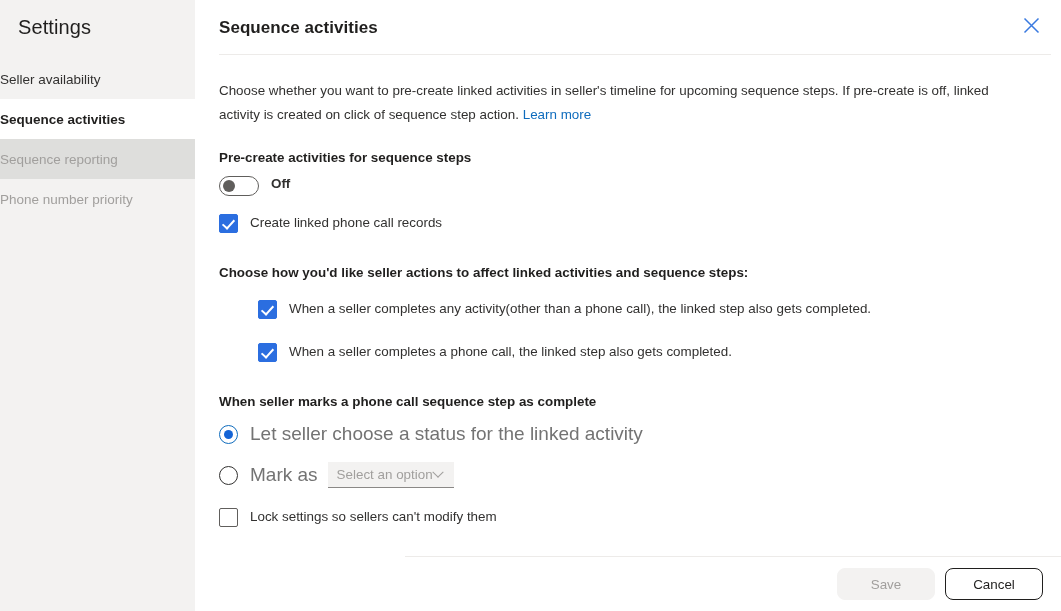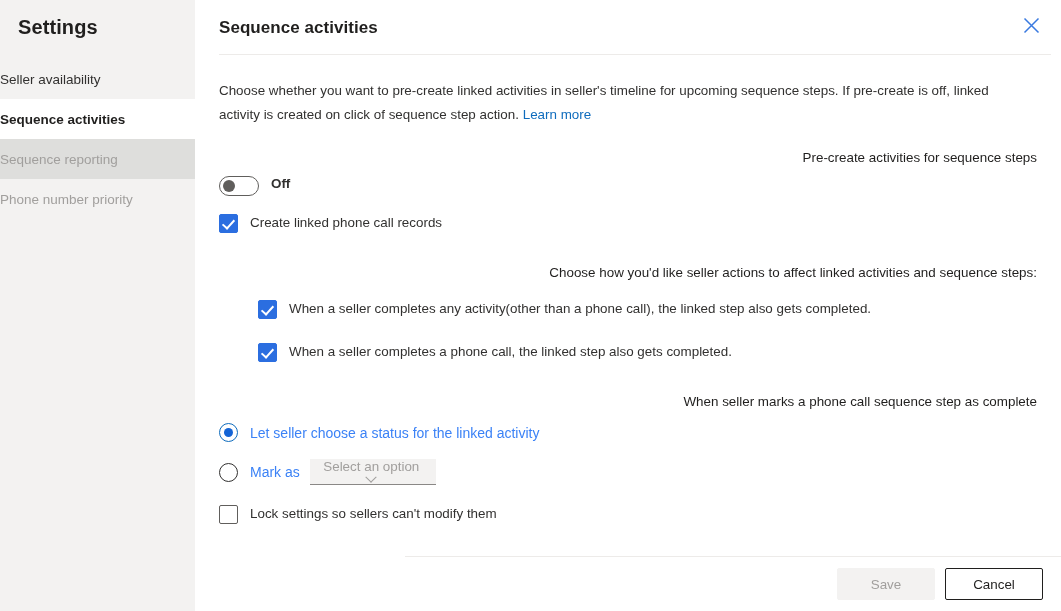--- a/index.html
+++ b/index.html
@@ -25,21 +25,21 @@
     width: 195px;
     height: 611px;
     background: #f3f2f1;
     flex: 0 0 195px;
     position: relative;
   }
   .sidebar-title {
     font-size: 20px;
     color: #201f1e;
     padding: 16px 8px 0 18px;
-    font-weight: 700;
+    font-weight: 400;
     letter-spacing: 0.1px;
   }
   .nav-list {
     margin-top: 20px;
   }
   .nav-item {
     height: 40px;
     display: flex;
     align-items: center;
     font-size: 13.5px;
@@ -120,23 +120,22 @@
   }
   .link {
     color: #0f6cbd;
     text-decoration: none;
     cursor: pointer;
   }
 
   .section-label {
     font-size: 13.4px;
     color: #201f1e;
-    font-weight: normal;
+    font-weight: bold;
     margin-top: 23px;
-    text-align: right;
   }
 
   
   .toggle-row {
     display: flex;
     margin-top: 11px;
     font-weight: bold;
   }
   .toggle {
     width: 40px;
@@ -235,40 +234,39 @@
     position: absolute;
     left: 4px;
     top: 4px;
     width: 9px;
     height: 9px;
     border-radius: 50%;
     background: #1464d6;
   }
   .radio-text {
     margin-left: 12px;
-    font-size: 14px;
-    color: #3b82f6;
+    font-size: 19px;
+    color: #737373;
   }
 
   
   .dropdown {
     margin-left: 10px;
     width: 126px;
     height: 26px;
     background: #f3f2f1;
     border: none;
     border-bottom: 1px solid #8a8886;
     display: flex;
     align-items: center;
     justify-content: space-between;
     padding: 0 12px 0 9px;
     cursor: pointer;
     font-size: 13.4px;
     color: #a19f9d;
-    flex-direction: column;
   }
   .dropdown .chev {
     display: inline-block;
     width: 8px;
     height: 8px;
     border-right: 1.4px solid #a19f9d;
     border-bottom: 1.4px solid #a19f9d;
     transform: rotate(45deg) translate(-2px, -2px);
   }
 
@@ -286,21 +284,21 @@
     right: 18px;
     bottom: 11px;
     display: flex;
     gap: 10px;
   }
   .btn {
     height: 32px;
     min-width: 98px;
     font-size: 13.4px;
     font-family: "Liberation Sans", sans-serif;
-    border-radius: 2px;
+    border-radius: 8px;
     cursor: pointer;
     padding: 0 16px;
   }
   .btn-disabled {
     background: #f3f2f1;
     color: #a19f9d;
     border: 1px solid #f3f2f1;
     cursor: default;
   }
   .btn-secondary {

